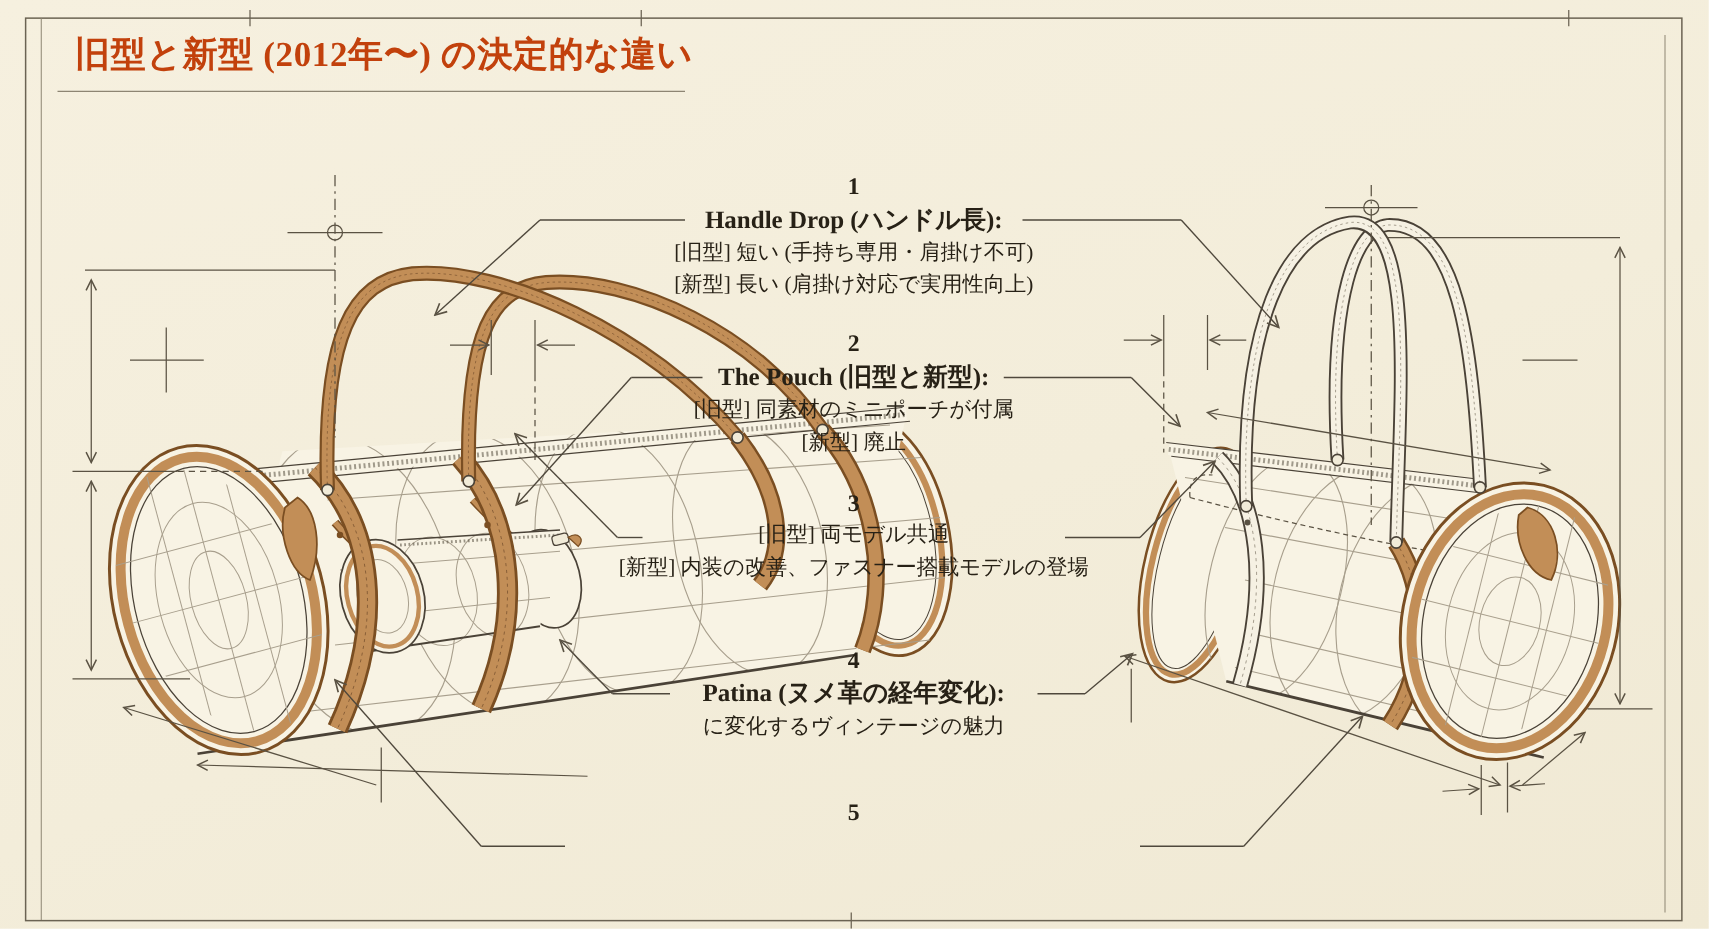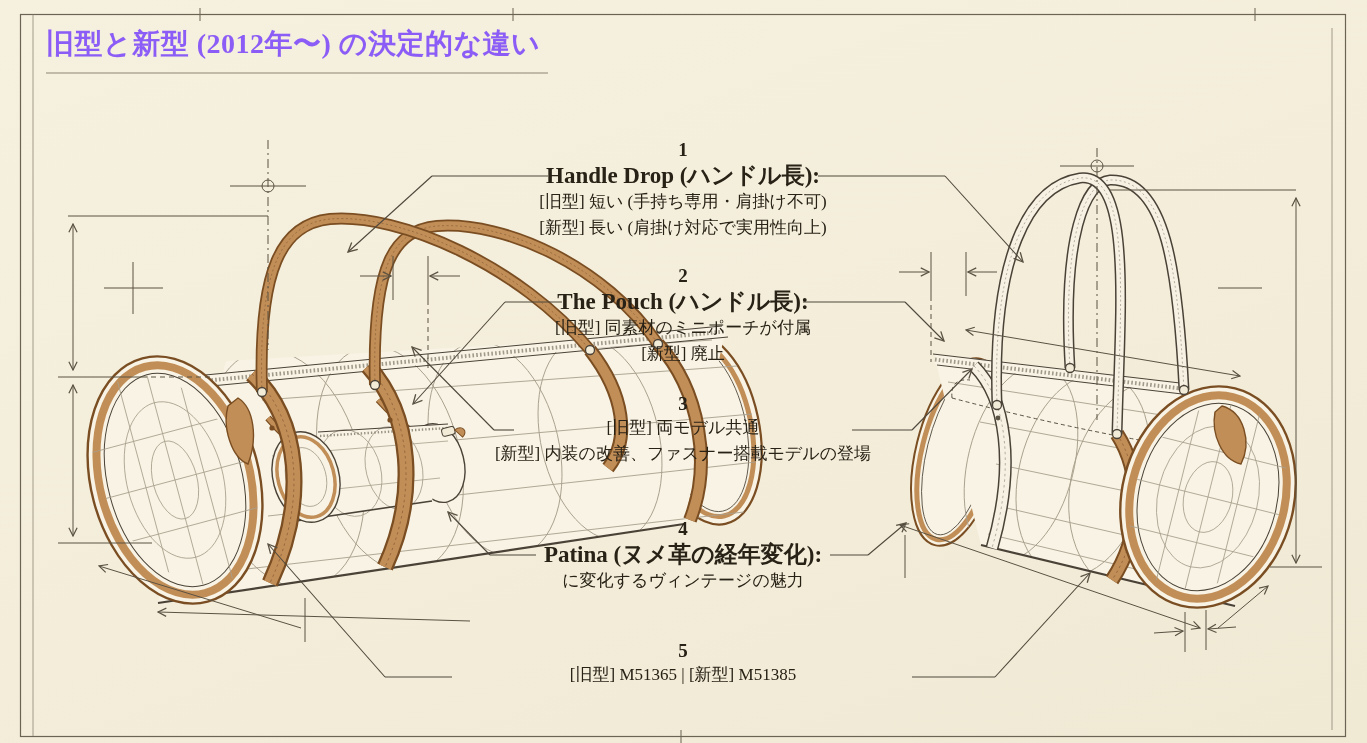--- a/index.html
+++ b/index.html
@@ -4,28 +4,28 @@
 <style>
   html,body{margin:0;padding:0;}
   body{
     width:1367px;height:743px;position:relative;overflow:hidden;
     background:linear-gradient(160deg,#f6f0df 0%,#f3edda 55%,#f0e9d4 100%);
     font-family:"Liberation Serif","DejaVu Serif",serif;
   }
   #stage{position:absolute;inset:0;}
   svg{position:absolute;left:0;top:0;}
   .title{
-    position:absolute;left:46px;top:25px;width:640px;
-    font-size:28px;font-weight:bold;color:#8b5cf6;letter-spacing:.5px;
+    position:absolute;left:60px;top:25px;width:640px;
+    font-size:28px;font-weight:bold;color:#c2410c;letter-spacing:.5px;
   }
   .anno{
     position:absolute;left:403px;width:560px;text-align:center;color:#272116;
   }
   .anno .num{font-size:19px;line-height:22px;font-weight:bold;}
-  .anno .hdr{font-size:23px;line-height:26px;font-weight:bold;margin-top:2px;white-space:nowrap;}
+  .anno .hdr{font-size:20px;line-height:26px;font-weight:bold;margin-top:2px;white-space:nowrap;}
   .anno .ln{font-size:17px;line-height:26px;white-space:nowrap;}
 </style>
 </head>
 <body>
 
 <div id="stage">
 
 <svg width="1367" height="743" viewBox="0 0 1367 743">
   <defs>
     <marker id="ar" viewBox="0 0 12 12" refX="10.5" refY="6" markerWidth="11" markerHeight="11" orient="auto-start-reverse">
@@ -321,35 +321,34 @@
 
 <div class="anno" style="top:139px">
   <div class="num">1</div>
   <div class="hdr">Handle Drop (ハンドル長):</div>
   <div class="ln">[旧型] 短い (手持ち専用・肩掛け不可)</div>
   <div class="ln">[新型] 長い (肩掛け対応で実用性向上)</div>
 </div>
 
 <div class="anno" style="top:265px">
   <div class="num">2</div>
-  <div class="hdr">The Pouch (ハンドル長):</div>
+  <div class="hdr">The Pouch (旧型と新型):</div>
   <div class="ln">[旧型] 同素材のミニポーチが付属</div>
   <div class="ln">[新型] 廃止</div>
 </div>
 
 <div class="anno" style="top:393px">
   <div class="num">3</div>
   <div class="ln">[旧型] 両モデル共通</div>
   <div class="ln">[新型] 内装の改善、ファスナー搭載モデルの登場</div>
 </div>
 
 <div class="anno" style="top:518px">
   <div class="num">4</div>
   <div class="hdr">Patina (ヌメ革の経年変化):</div>
   <div class="ln">に変化するヴィンテージの魅力</div>
 </div>
 
 <div class="anno" style="top:640px">
   <div class="num">5</div>
-  <div class="ln">[旧型] M51365 | [新型] M51385</div>
 </div>
 
 </div>
 
 </body></html>

